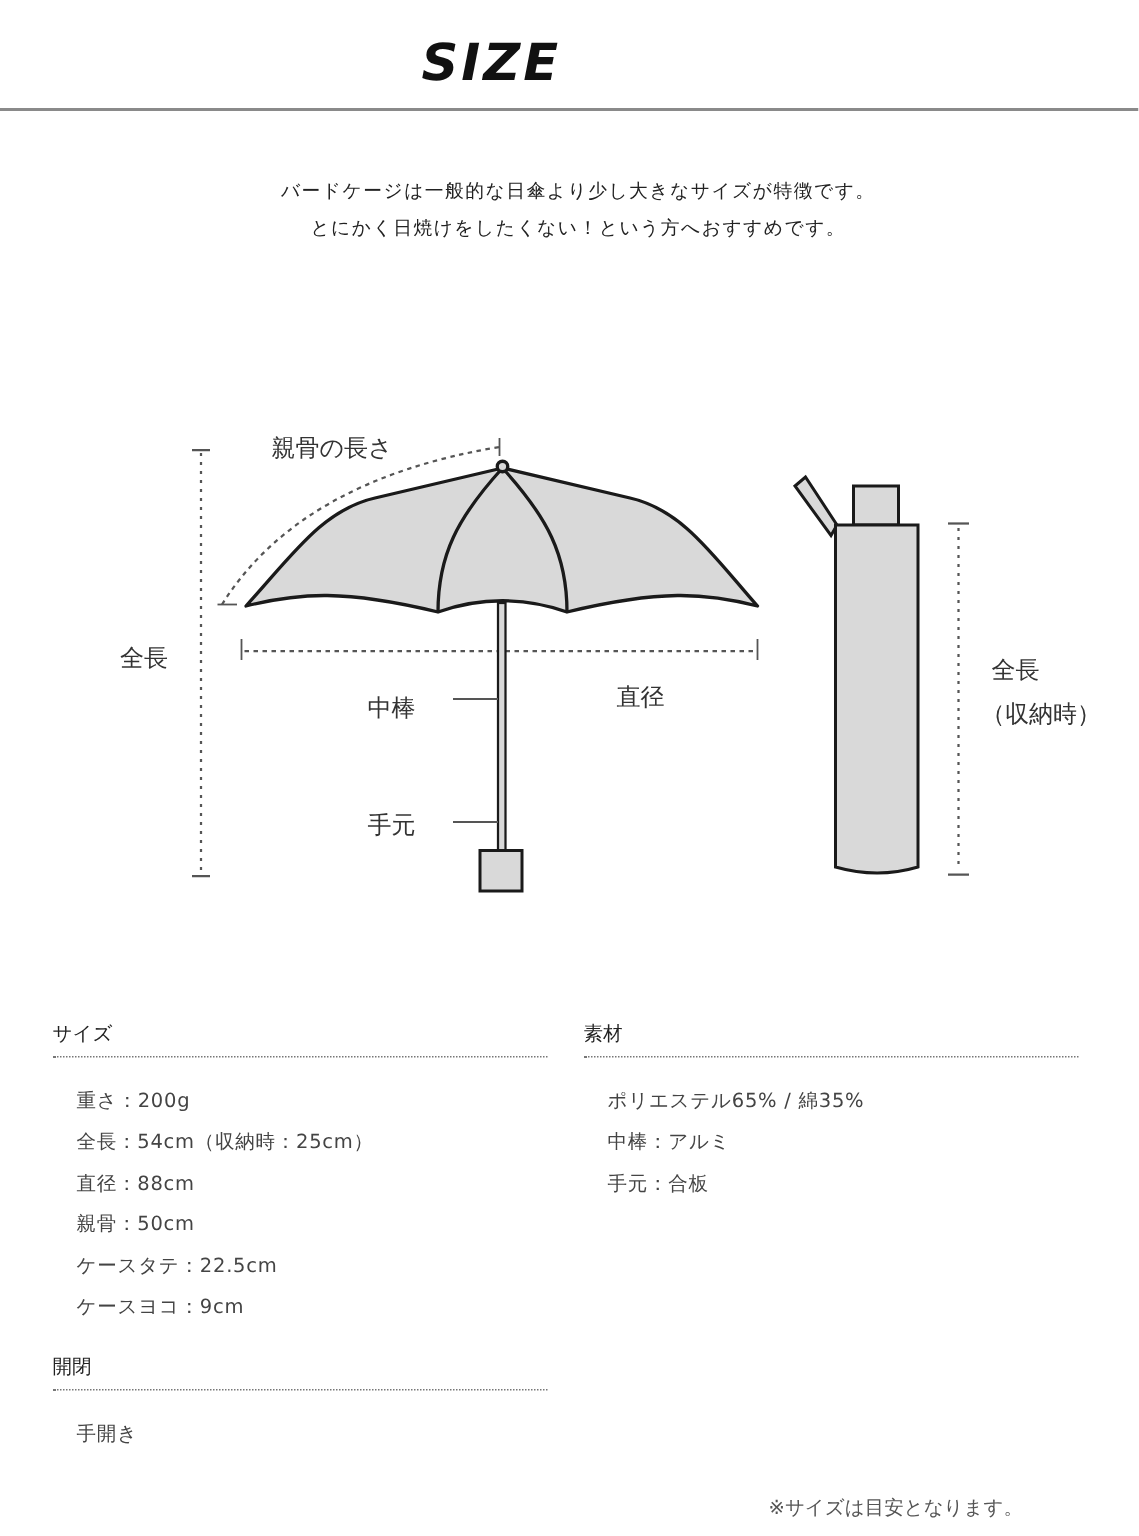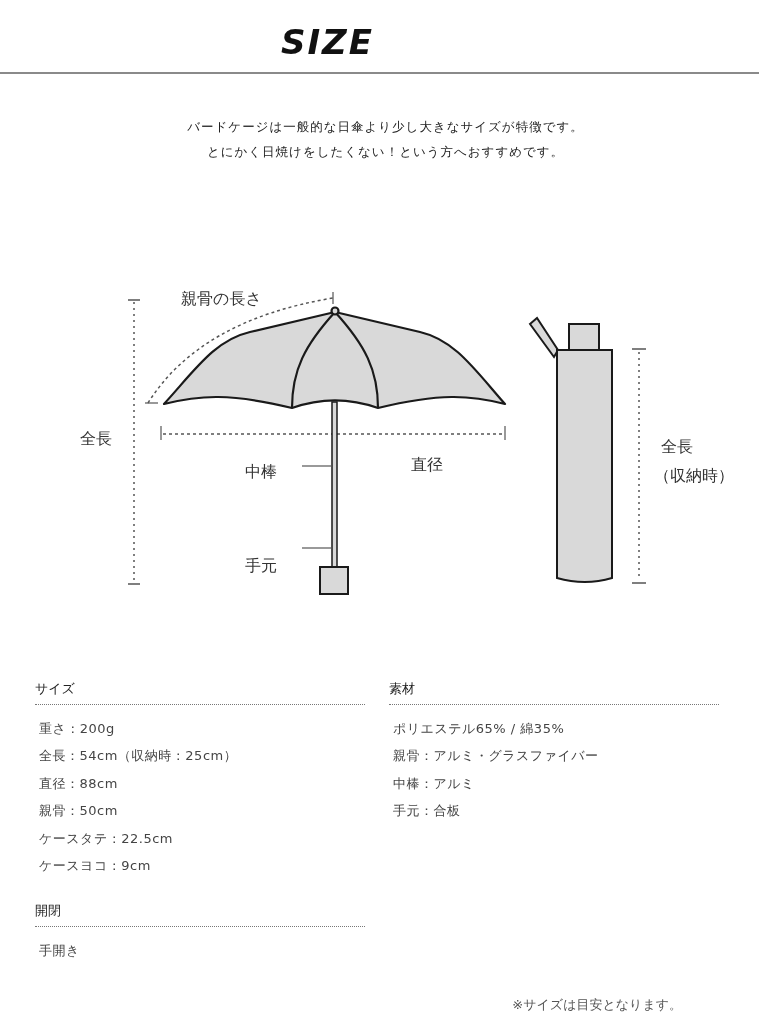--- a/index.html
+++ b/index.html
@@ -24,21 +24,21 @@
   .dlabel {
     position: absolute; font-size: 16px; color: #333; white-space: nowrap;
   }
   .col { position: absolute; top: 680px; width: 330px; }
   .col-left { left: 35px; }
   .col-right { left: 389px; }
   .sec-title {
     font-size: 13px; font-weight: normal; color: #222; padding-bottom: 6px;
     border-bottom: 1px dotted #777; margin-bottom: 10px; width: 330px;
   }
-  .sec-list { margin: 4px; padding: 0; list-style: none; }
+  .sec-list { margin: 16px; padding: 0; list-style: none; }
   .sec-list li {
     font-size: 13px; line-height: 27.4px; color: #444; white-space: nowrap; letter-spacing: 0.5px;
   }
   .open-sec { position: absolute; left: 35px; top: 902px; width: 330px; }
   .note {
     position: absolute; left: 0; width: 682px; top: 996px; text-align: right;
     font-size: 13px; color: #555;
   }
 </style>
 </head>
@@ -105,41 +105,40 @@
     <line x1="632" y1="89" x2="646" y2="89" stroke-width="1.5"></line>
     <line x1="639" y1="92" x2="639" y2="320" stroke-width="1.5" stroke-dasharray="2,4"></line>
     <line x1="632" y1="323" x2="646" y2="323" stroke-width="1.5"></line>
   </g>
 </svg>
 
 <div class="dlabel" style="left:181px; top:276px;margin-top:13px;">親骨の長さ</div>
 <div class="dlabel" style="left:80px; top:429px;">全長</div>
 <div class="dlabel" style="left:245px; top:462px;">中棒</div>
 <div class="dlabel" style="left:411px; top:455px;">直径</div>
-<div class="dlabel" style="left:245px; top:556px;text-align:right;">手元</div>
+<div class="dlabel" style="left:245px; top:540px;text-align:right;">手元</div>
 <div class="dlabel" style="left:661px; top:437px;">全長</div>
 <div class="dlabel" style="left:654px; top:466px;">（収納時）</div>
 
 <div class="col col-left">
   <div class="sec-title">サイズ</div>
   <ul class="sec-list">
     <li>重さ：200g</li>
     <li>全長：54cm（収納時：25cm）</li>
     <li>直径：88cm</li>
     <li>親骨：50cm</li>
     <li>ケースタテ：22.5cm</li>
     <li>ケースヨコ：9cm</li>
   </ul>
 </div>
 
 <div class="col col-right">
   <div class="sec-title">素材</div>
   <ul class="sec-list">
     <li>ポリエステル65% / 綿35%</li>
-    <li>親骨：アルミ・グラスファイバー</li>
     <li>中棒：アルミ</li>
     <li>手元：合板</li>
   </ul>
 </div>
 
 <div class="open-sec">
   <div class="sec-title">開閉</div>
   <ul class="sec-list">
     <li>手開き</li>
   </ul>

